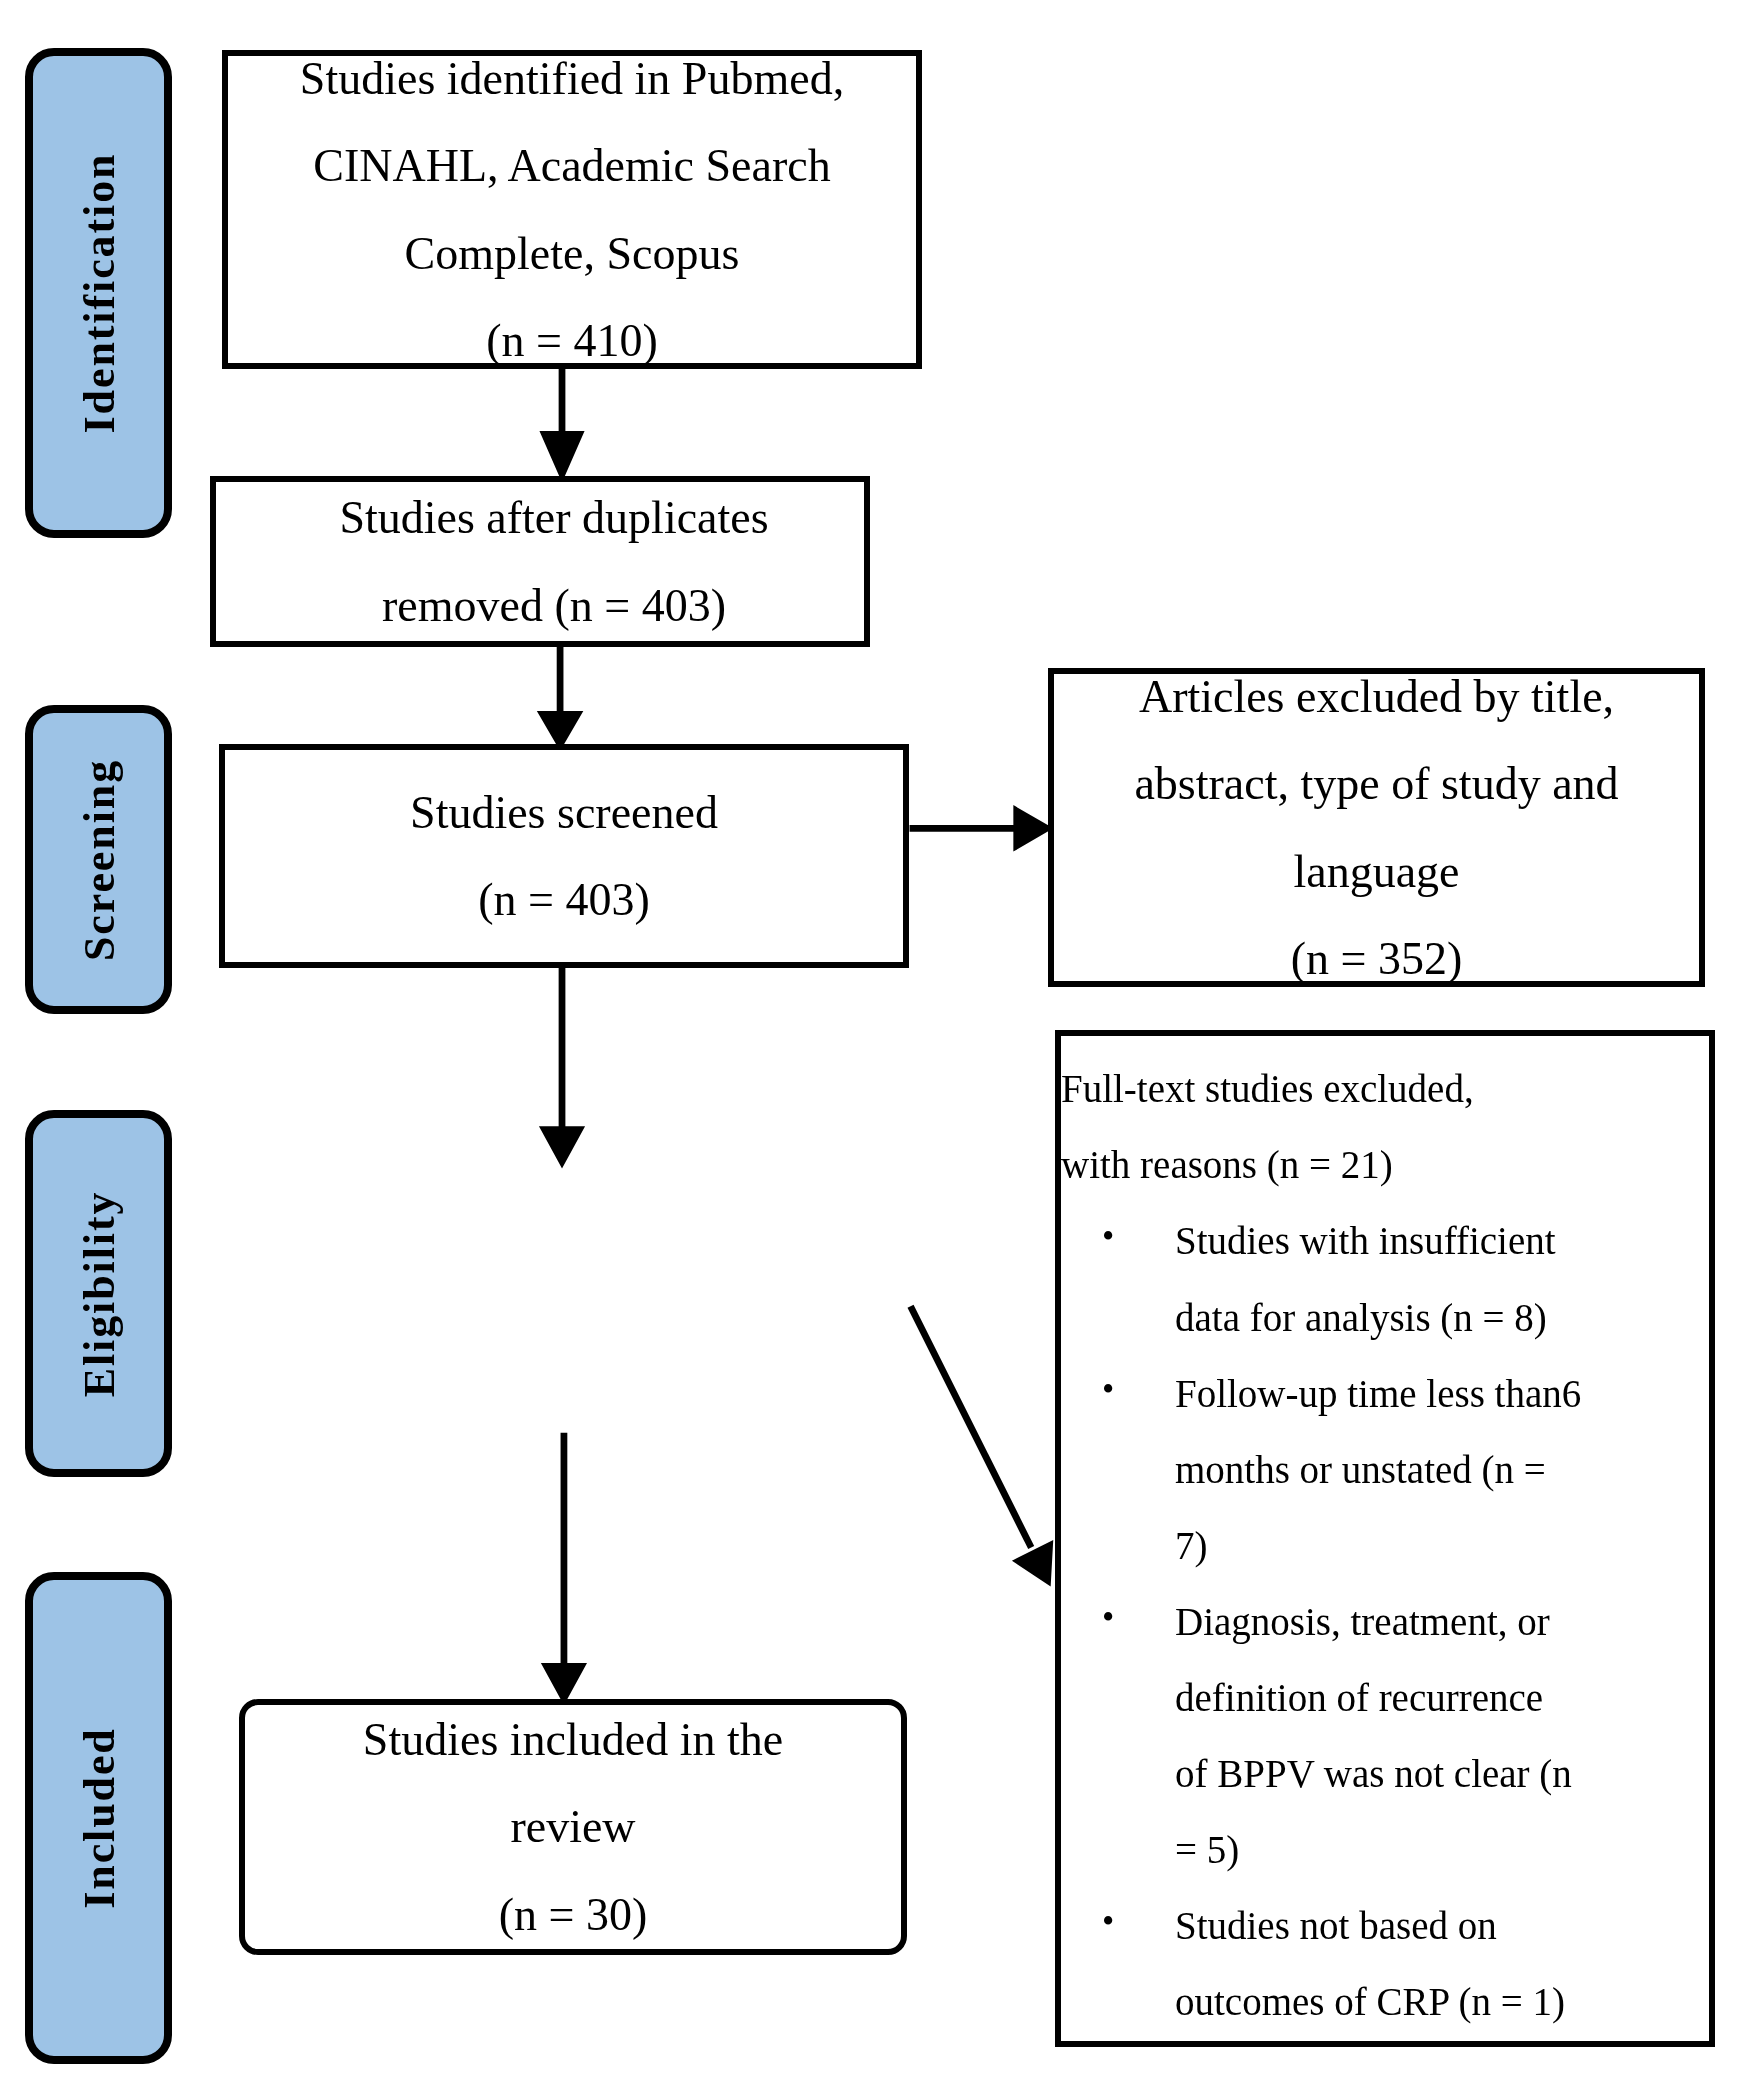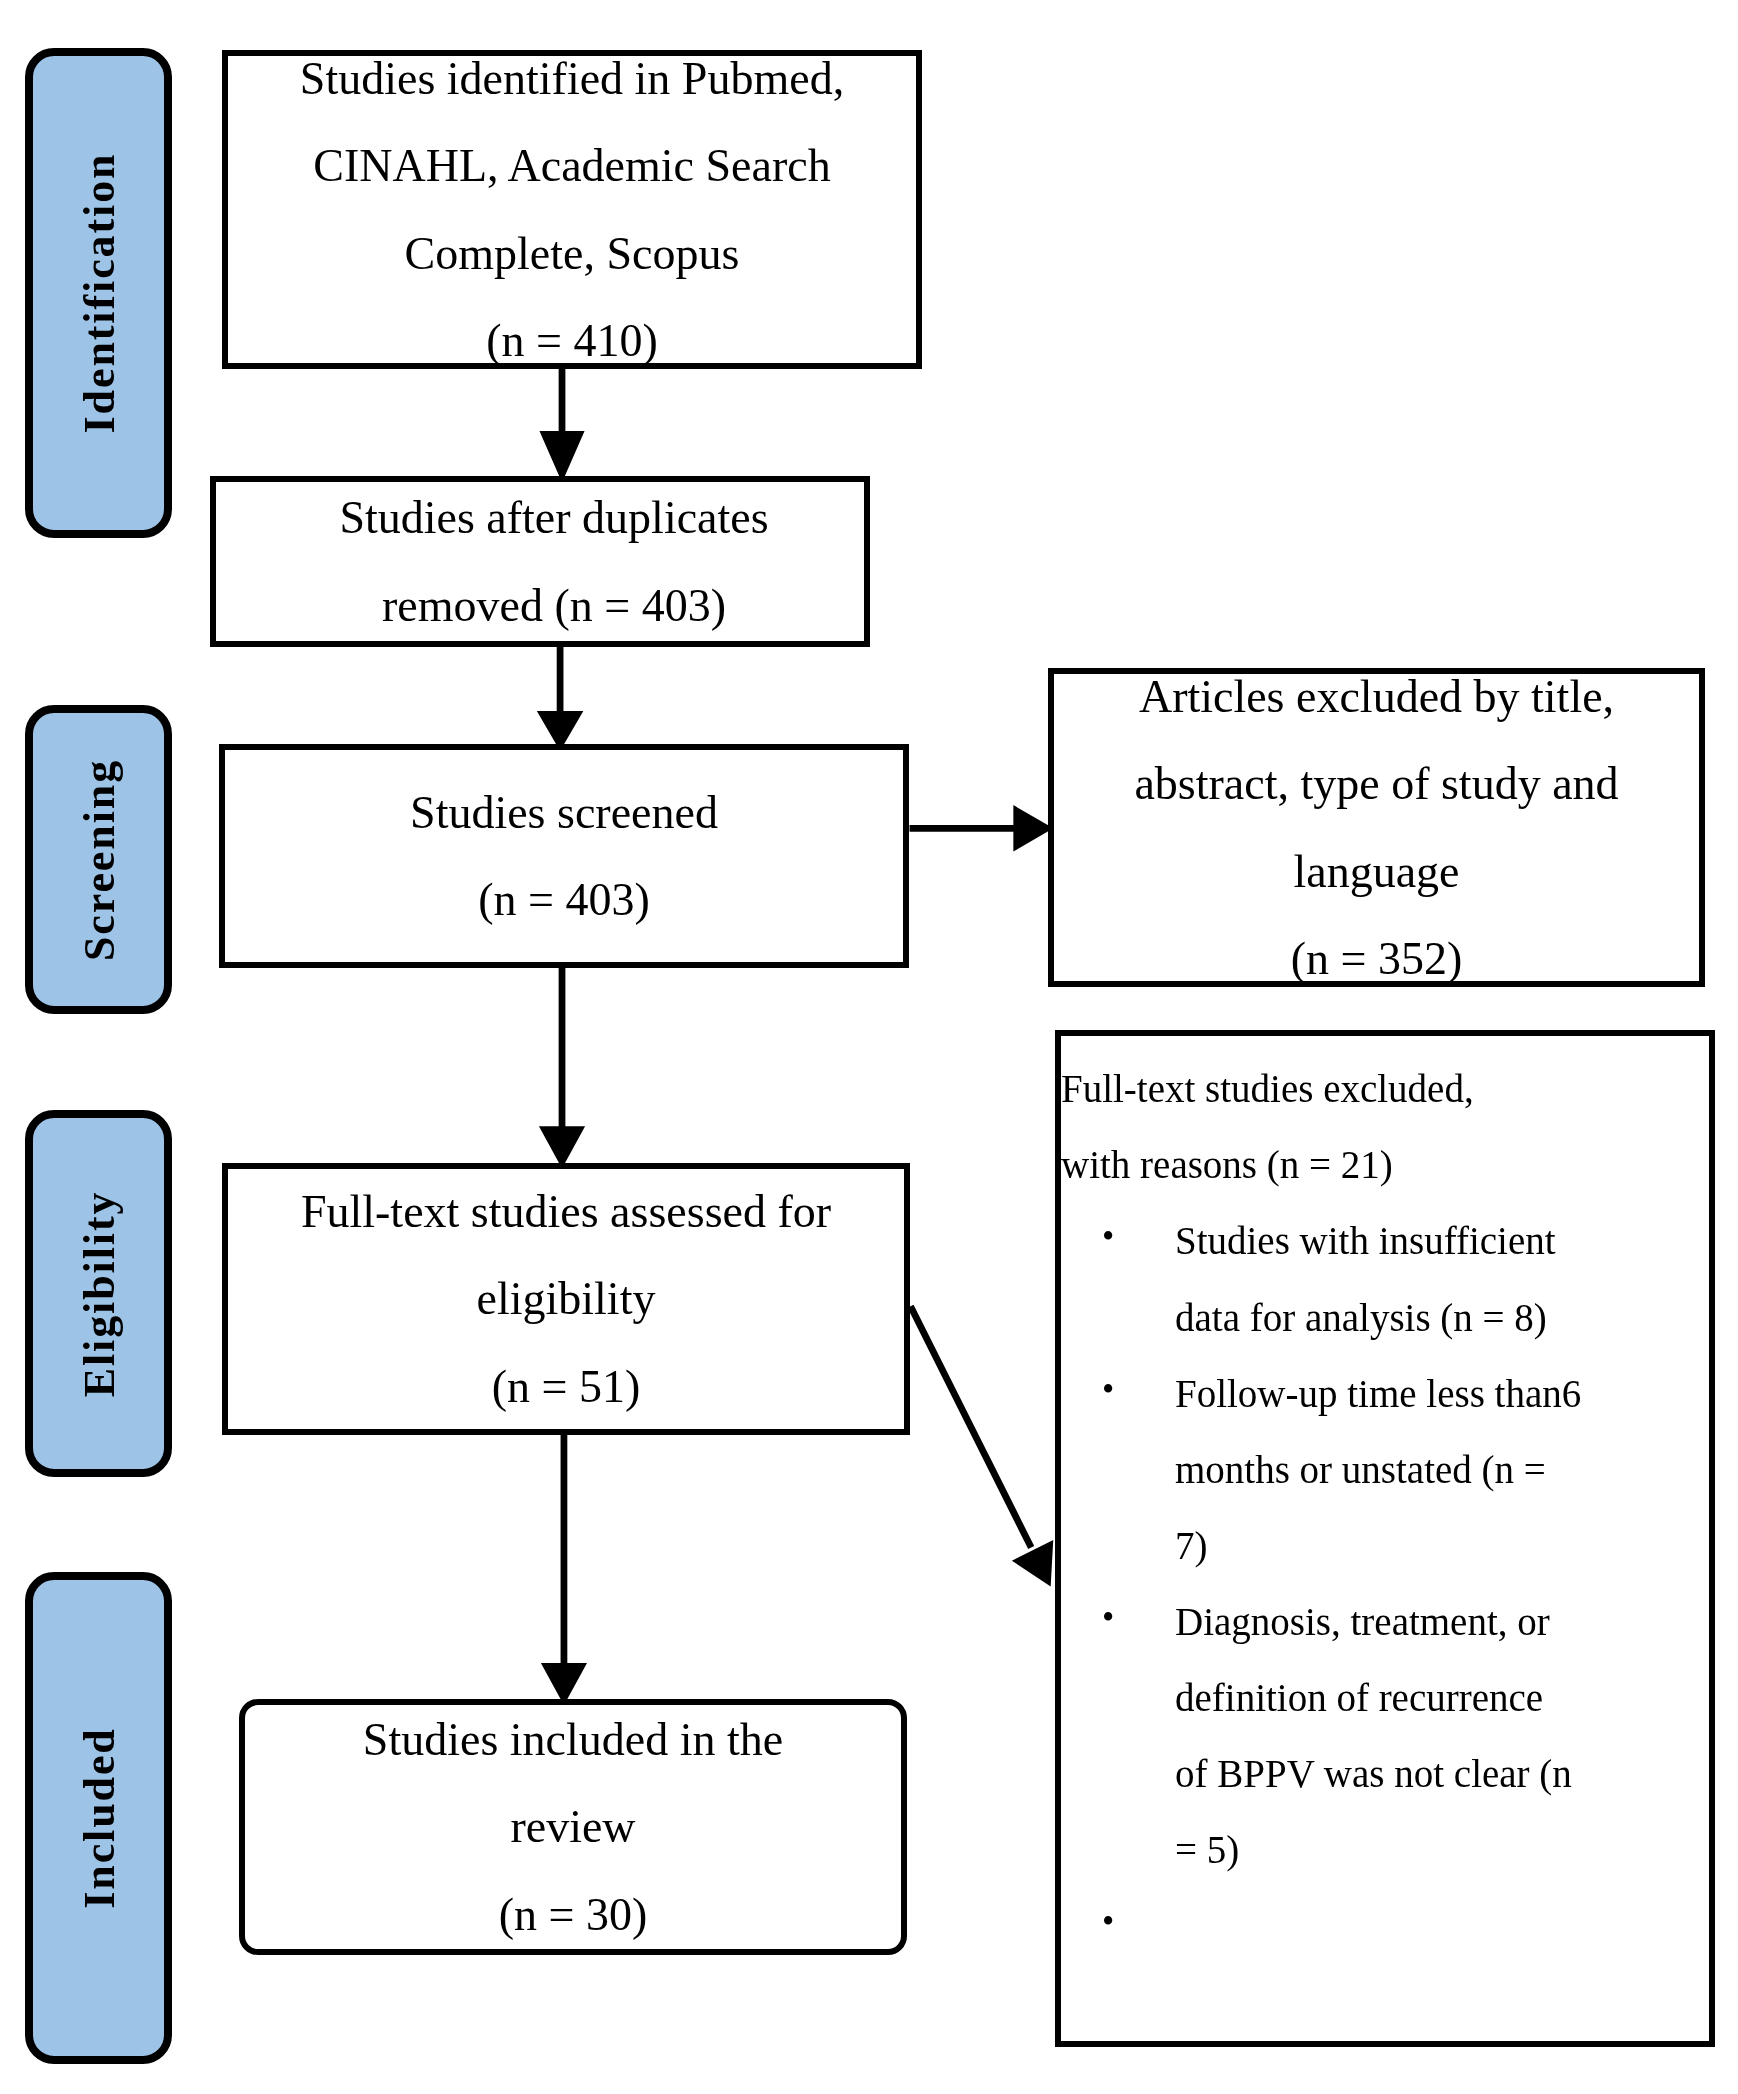--- a/index.html
+++ b/index.html
@@ -135,23 +135,20 @@
 CINAHL, Academic Search
 Complete, Scopus
 (n = 410)</div>
 
   <div class="box" id="box-duplicates">Studies after duplicates
 removed (n = 403)</div>
 
   <div class="box" id="box-screened">Studies screened
 (n = 403)</div>
 
-  <div class="box" id="box-fulltext">Full-text studies assessed for
-eligibility
-(n = 51)</div>
 
   <div class="box" id="box-included">Studies included in the
 review
 (n = 30)</div>
 
   <div class="box" id="box-excluded-1">Articles excluded by title,
 abstract, type of study and
 language
 (n = 352)</div>
 
@@ -172,17 +169,19 @@
     </div>
     <div class="reason">
       <span class="dot">•</span>
       <div class="reason-text">Diagnosis, treatment, or
 definition of recurrence
 of BPPV was not clear (n
 = 5)</div>
     </div>
     <div class="reason">
       <span class="dot">•</span>
+      <div class="reason-text">Studies not based on
+outcomes of CRP (n = 1)</div>
     </div>
   </div>
 
 </div>
 
 
 </body></html>

